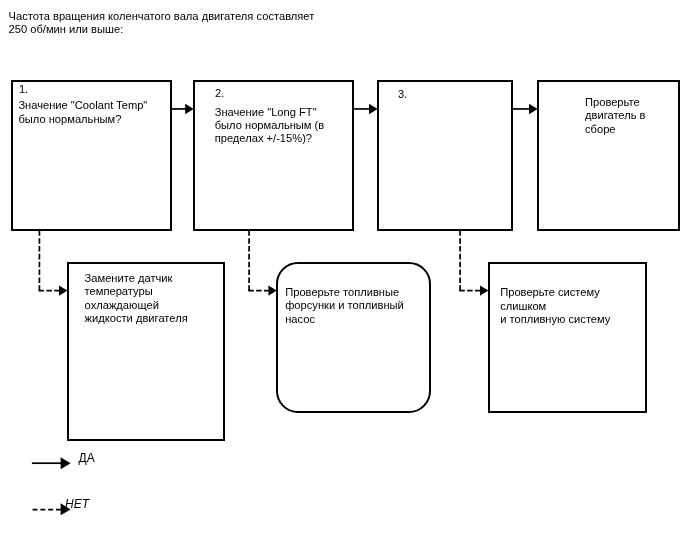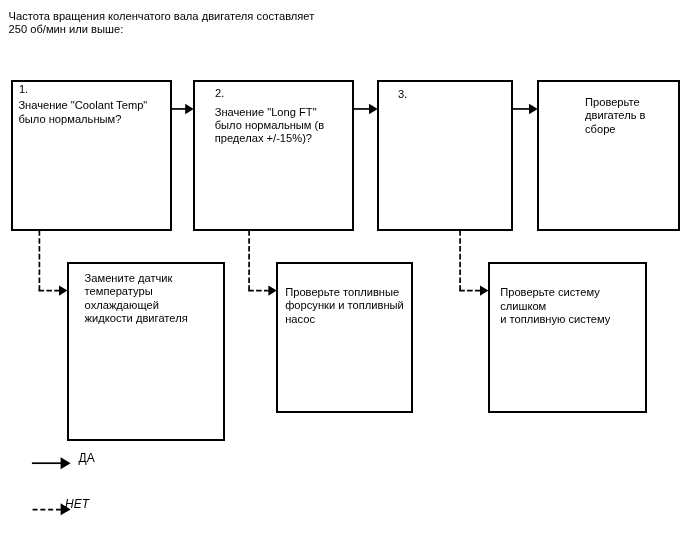--- a/index.html
+++ b/index.html
@@ -43,21 +43,21 @@
 сборе</div>
   </div>
 
   <div class="box" style="left:67.2px;top:261.9px;width:157.7px;height:179px;">
     <div class="btxt" style="left:15.4px;top:8.4px;">Замените датчик
 температуры
 охлаждающей
 жидкости двигателя</div>
   </div>
 
-  <div class="box" style="left:276.2px;top:261.9px;width:137px;height:151.3px;">
+  <div class="box" style="left:276.2px;top:261.9px;width:155px;height:151.3px;border-radius:22px;">
     <div class="btxt" style="left:7px;top:22.3px;">Проверьте топливные
 форсунки и топливный
 насос</div>
   </div>
 
   <div class="box" style="left:488.1px;top:261.9px;width:158.9px;height:151.3px;">
     <div class="btxt" style="left:10.1px;top:22.5px;">Проверьте систему слишком
 и топливную систему</div>
   </div>
 

